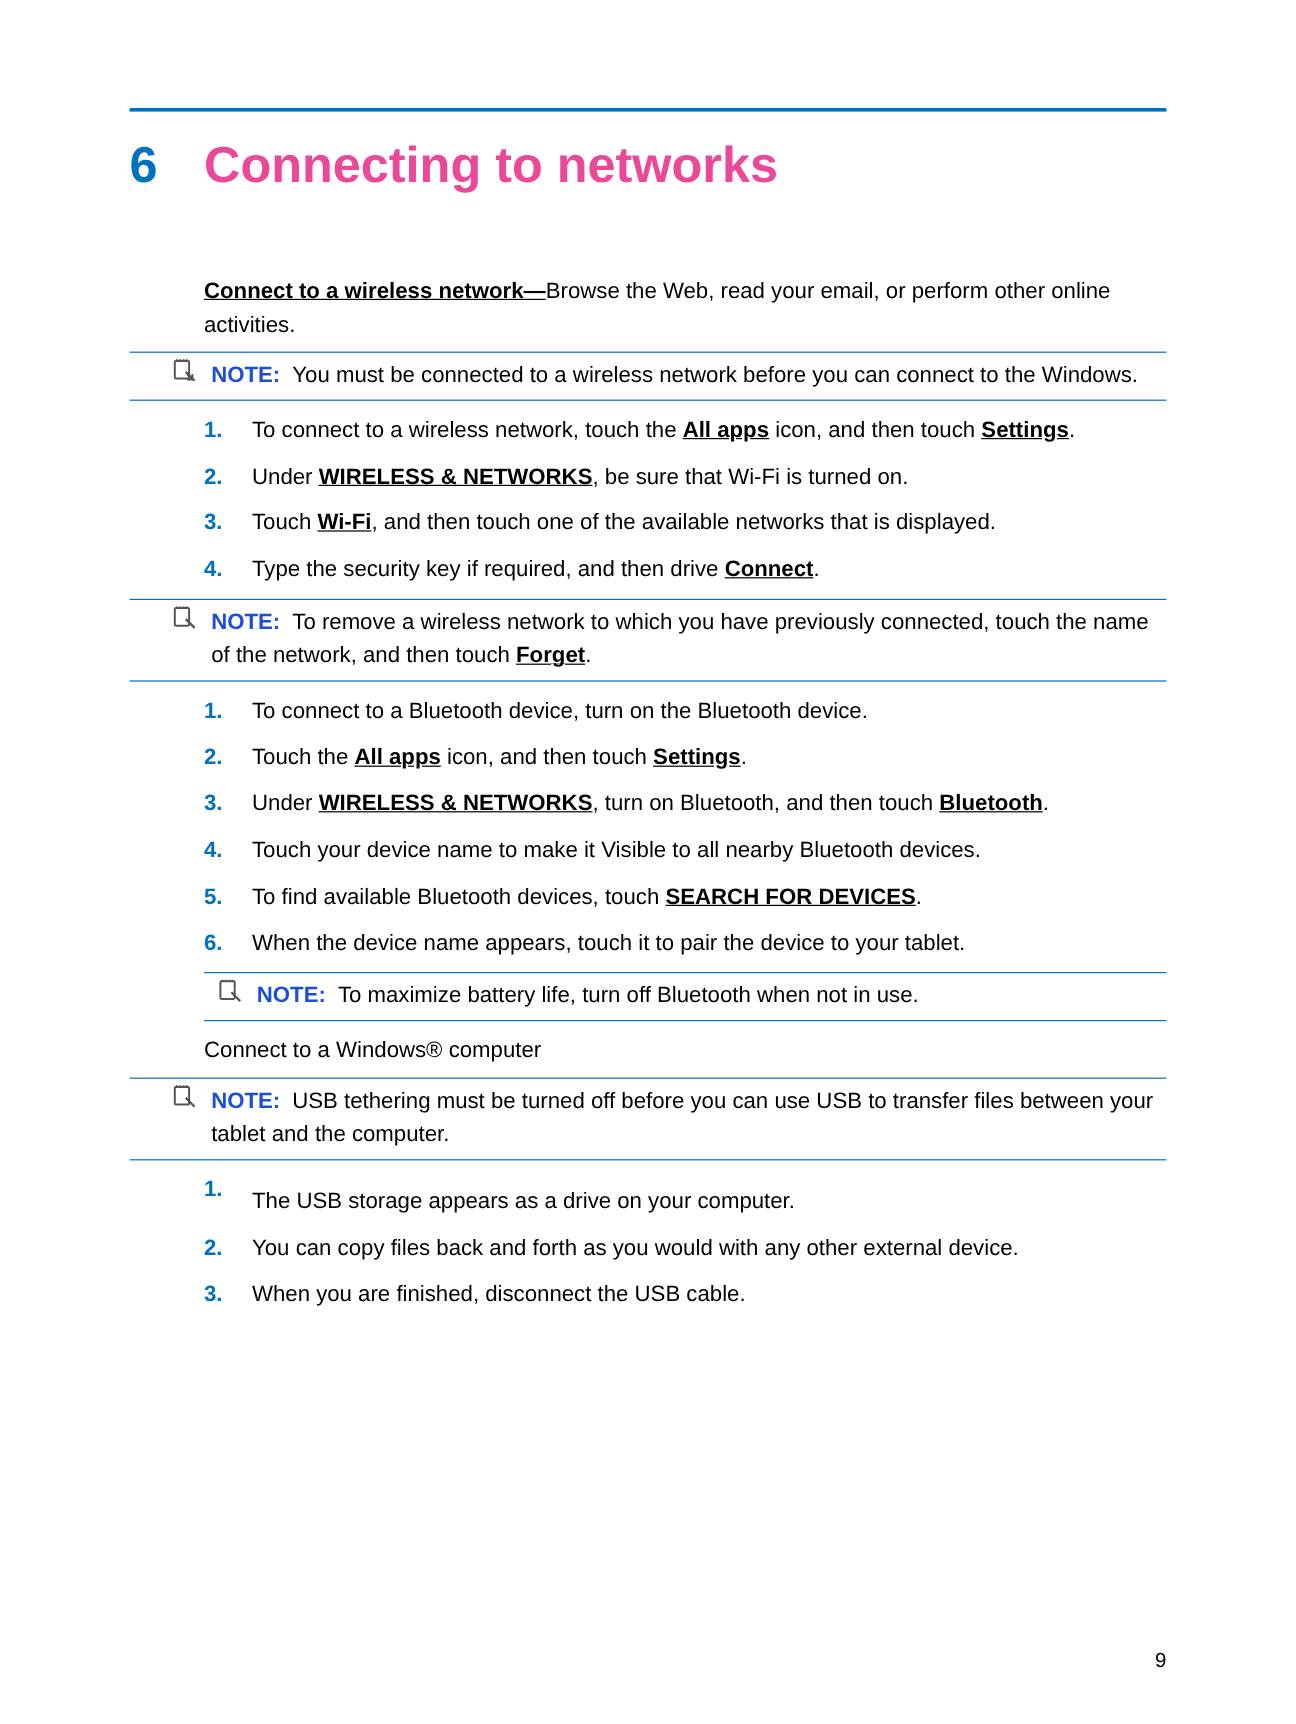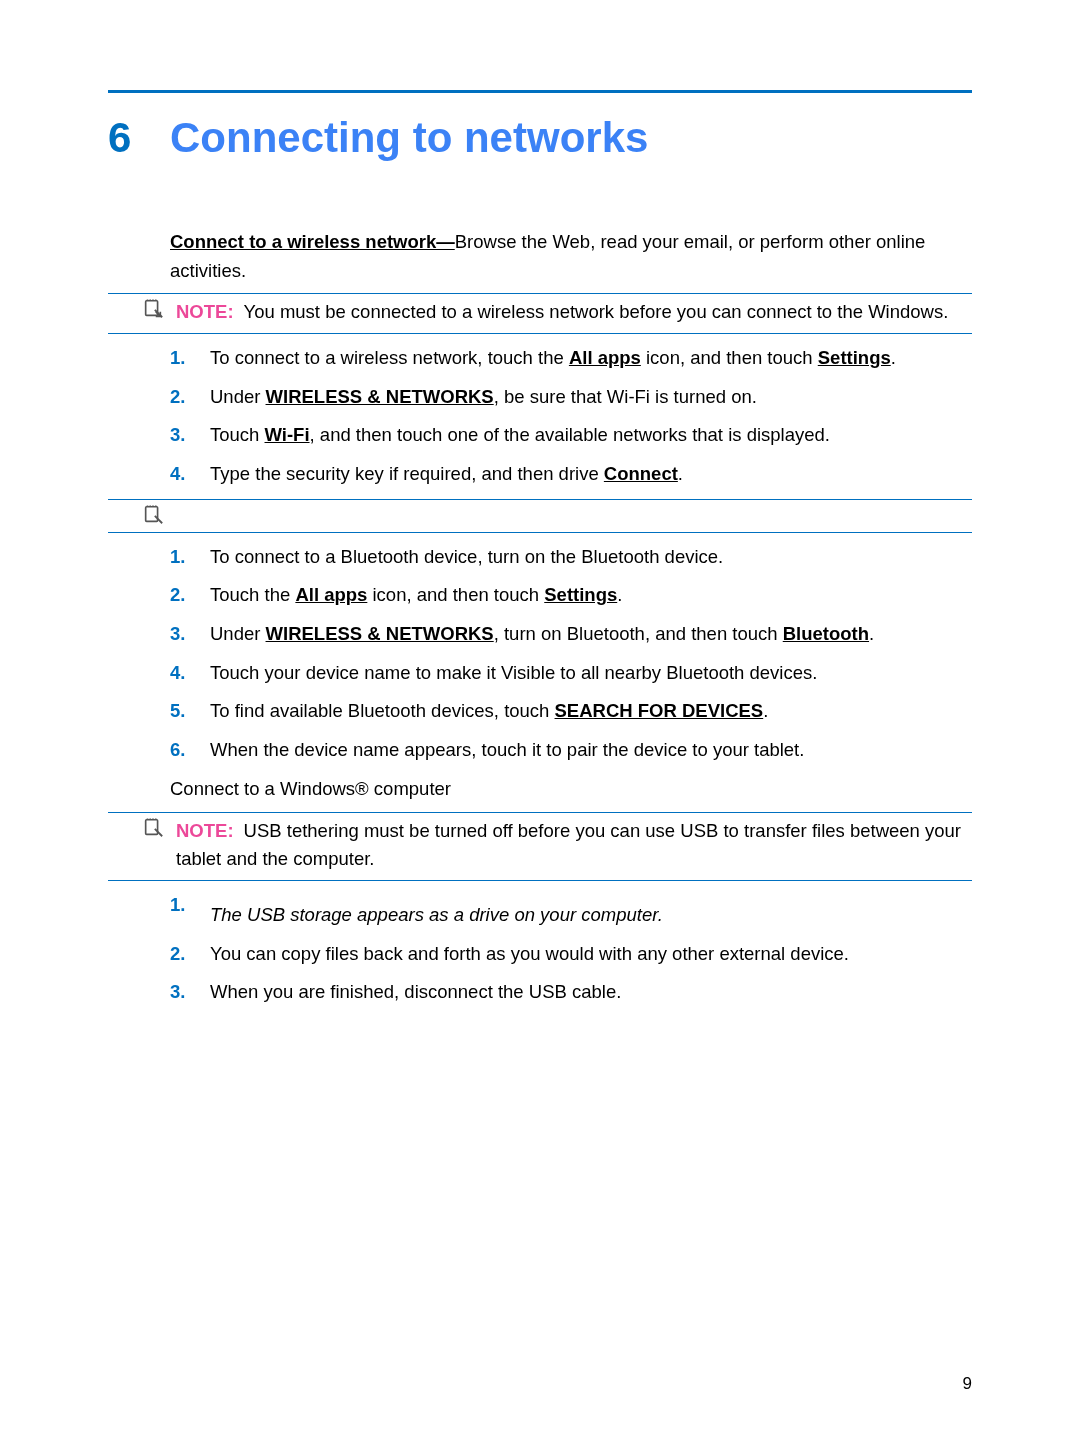--- a/index.html
+++ b/index.html
@@ -27,21 +27,21 @@
   }
   .chapter-num {
     font-size: 42px;
     font-weight: bold;
     color: #0070c0;
     width: 62px;
   }
   .chapter-title {
     font-size: 42px;
     font-weight: bold;
-    color: #3b82f6;
+    color: #ec4899;
   }
   .body-indent { margin-left: 62px; }
   .para { margin-bottom: 6px; }
   .bold { font-weight: bold; text-decoration: underline; }
 
   .note-block {
     margin: 8px 0 10px 0;
     border-top: 1.5px solid #0070c0;
     border-bottom: 1.5px solid #0070c0;
     padding: 4px 0 6px 0;
@@ -55,21 +55,21 @@
     justify-content: flex-end;
     padding-right: 6px;
     flex-shrink: 0;
   }
   .note-block.nested {
     margin-left: 62px;
   }
   .note-block.nested .icon-wrap { width: 38px; }
   .note-icon-svg { width: 22px; height: 22px; }
   .note-label {
-    color: #ec4899;
+    color: #1d4ed8;
     font-weight: bold;
     margin-right: 10px;
   }
   .note-text { flex: 1; }
 
   ol.steps {
     list-style: none;
     margin: 8px 0 10px 62px;
     padding: 0;
   }
@@ -77,21 +77,21 @@
     display: flex;
     gap: 18px;
     margin-bottom: 10px;
   }
   ol.steps > li .num {
     color: #0070c0;
     font-weight: bold;
     min-width: 22px;
   }
   ol.steps > li .step-text { flex: 1; }
-  .sub-para { margin-top: 10px; font-style: italic; }
+  .sub-para { margin-top: 10px; }
 
   .subhead {
     font-weight: normal;
     margin: 10px 0 6px 62px;
   }
 
   .page-number {
     position: absolute;
     bottom: 40px;
     right: 108px;
@@ -147,20 +147,23 @@
   </ol>
 
   <div class="note-block">
     <div class="icon-wrap">
       <svg class="note-icon-svg" viewBox="0 0 24 24" fill="none" stroke="#555" stroke-width="1.8">
         <rect x="4" y="3" width="13" height="16" rx="1"></rect>
         <path d="M6 1.5 L6 3 M9 1.5 L9 3 M12 1.5 L12 3 M15 1.5 L15 3"></path>
         <path d="M14 13 L22 21" stroke="#555" stroke-width="2"></path>
       </svg>
     </div>
+    <div class="note-text">
+      <span class="note-label">NOTE:</span><span>To remove a wireless network to which you have previously connected, touch the name of the network, and then touch </span><span class="bold">Forget</span><span>.</span>
+    </div>
   </div>
 
 
   <ol class="steps">
     <li>
       <span class="num">1.</span>
       <span class="step-text">To connect to a Bluetooth device, turn on the Bluetooth device.</span>
     </li>
     <li>
       <span class="num">2.</span>
@@ -177,20 +180,32 @@
     <li>
       <span class="num">5.</span>
       <span class="step-text"><span>To find available Bluetooth devices, touch </span><span class="bold">SEARCH FOR DEVICES</span><span>.</span></span>
     </li>
     <li>
       <span class="num">6.</span>
       <span class="step-text">When the device name appears, touch it to pair the device to your tablet.</span>
     </li>
   </ol>
 
+  <div class="note-block nested">
+    <div class="icon-wrap">
+      <svg class="note-icon-svg" viewBox="0 0 24 24" fill="none" stroke="#555" stroke-width="1.8">
+        <rect x="4" y="3" width="13" height="16" rx="1"></rect>
+        <path d="M6 1.5 L6 3 M9 1.5 L9 3 M12 1.5 L12 3 M15 1.5 L15 3"></path>
+        <path d="M14 13 L22 21" stroke="#555" stroke-width="2"></path>
+      </svg>
+    </div>
+    <div class="note-text">
+      <span class="note-label">NOTE:</span><span>To maximize battery life, turn off Bluetooth when not in use.</span>
+    </div>
+  </div>
 
   <p class="subhead">Connect to a Windows® computer</p>
 
   <div class="note-block">
     <div class="icon-wrap">
       <svg class="note-icon-svg" viewBox="0 0 24 24" fill="none" stroke="#555" stroke-width="1.8">
         <rect x="4" y="3" width="13" height="16" rx="1"></rect>
         <path d="M6 1.5 L6 3 M9 1.5 L9 3 M12 1.5 L12 3 M15 1.5 L15 3"></path>
         <path d="M14 13 L22 21" stroke="#555" stroke-width="2"></path>
       </svg>

